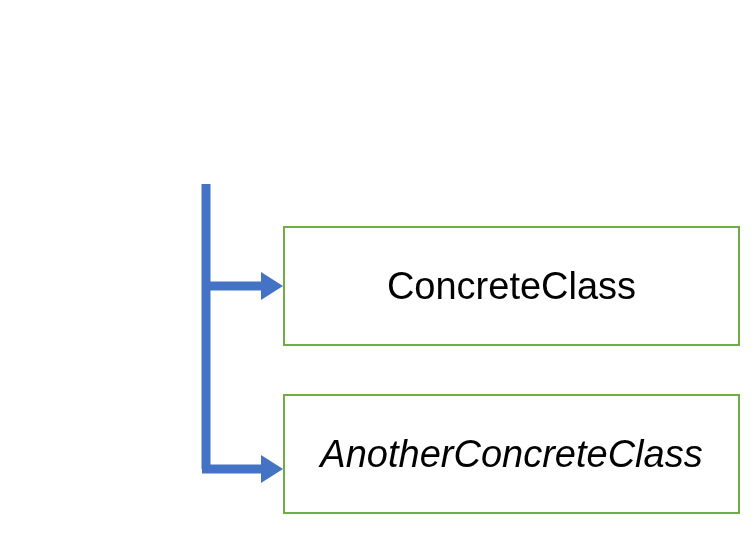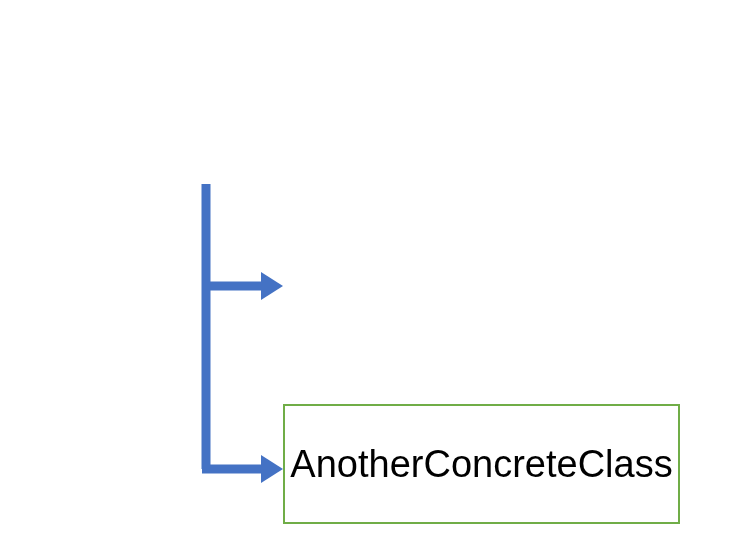--- a/index.html
+++ b/index.html
@@ -37,23 +37,24 @@
     height: 134px;
   }
   #node-concrete {
     left: 283px;
     top: 226px;
     width: 457px;
     height: 120px;
   }
   #node-another {
     left: 283px;
-    top: 404px;
-    width: 397px;
+    top: 394px;
+    width: 457px;
     height: 120px;
+    font-style: italic;
   }
   .connector-layer {
     position: absolute;
     left: 0;
     top: 0;
     width: 754px;
     height: 552px;
     pointer-events: none;
   }
 </style>
@@ -67,18 +68,21 @@
     <path d="M206 184 L206 469" stroke="#4472C4" stroke-width="9" fill="none" class="conn-stroke"></path>
 
     <path d="M202 286 L262 286" stroke="#4472C4" stroke-width="9" fill="none" class="conn-stroke"></path>
     <polygon points="261,272 261,300 283,286" fill="#4472C4" class="conn-fill"></polygon>
 
     <path d="M202 469 L262 469" stroke="#4472C4" stroke-width="9" fill="none" class="conn-stroke"></path>
     <polygon points="261,455 261,483 283,469" fill="#4472C4" class="conn-fill"></polygon>
   </svg>
 
 
+  <div class="node" id="node-concrete">
+    <span class="node-label">ConcreteClass</span>
+  </div>
 
   <div class="node" id="node-another">
     <span class="node-label">AnotherConcreteClass</span>
   </div>
 
 </div>
 
 </body></html>

